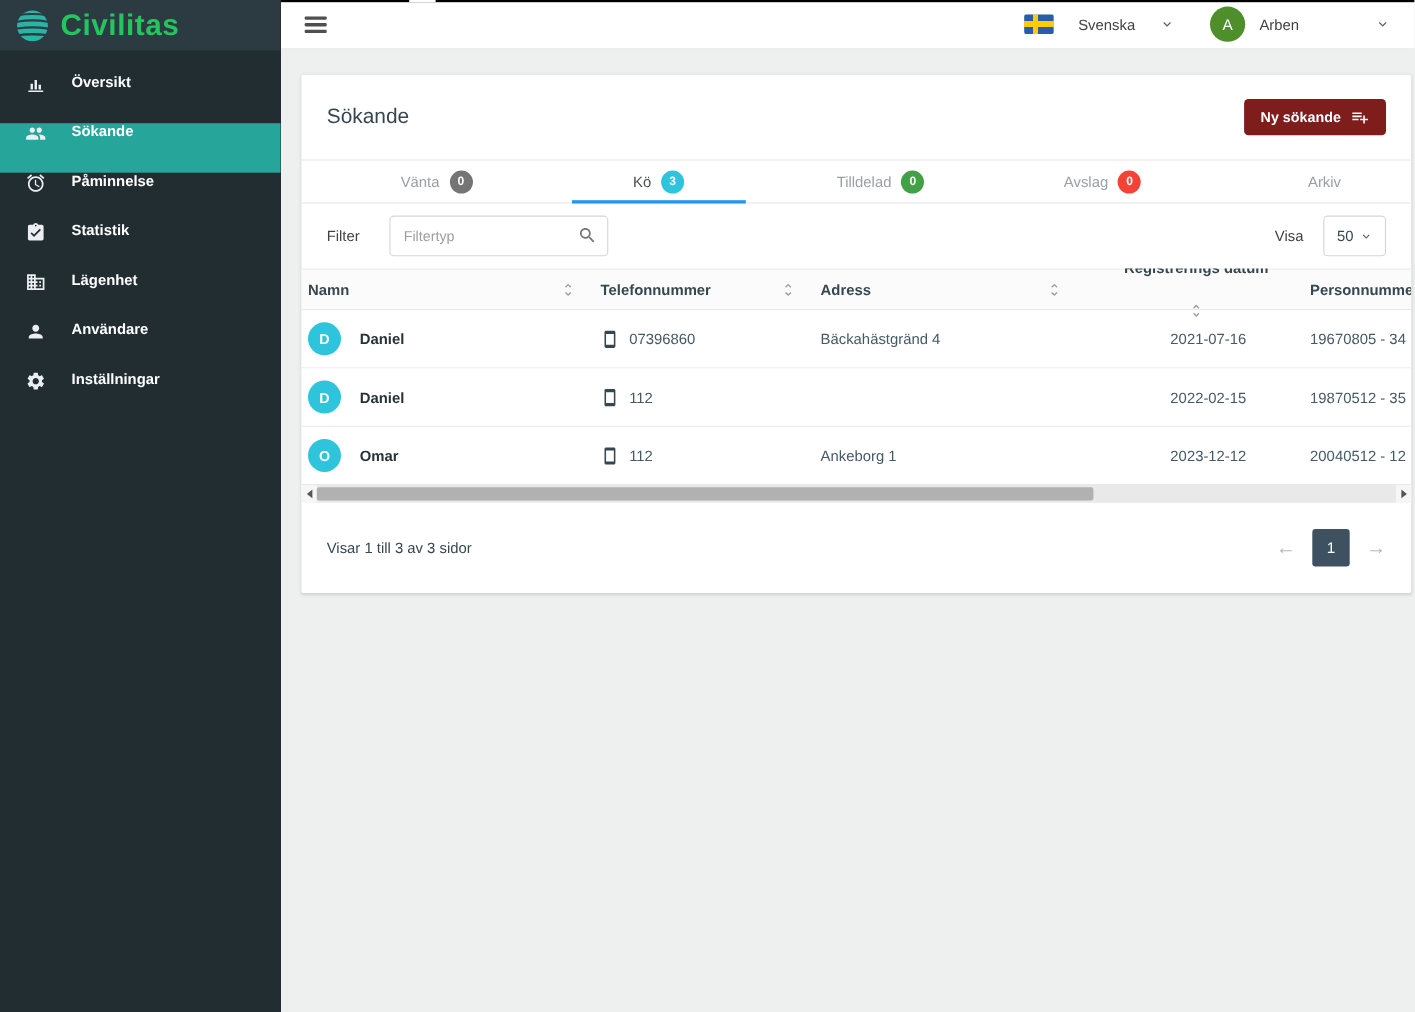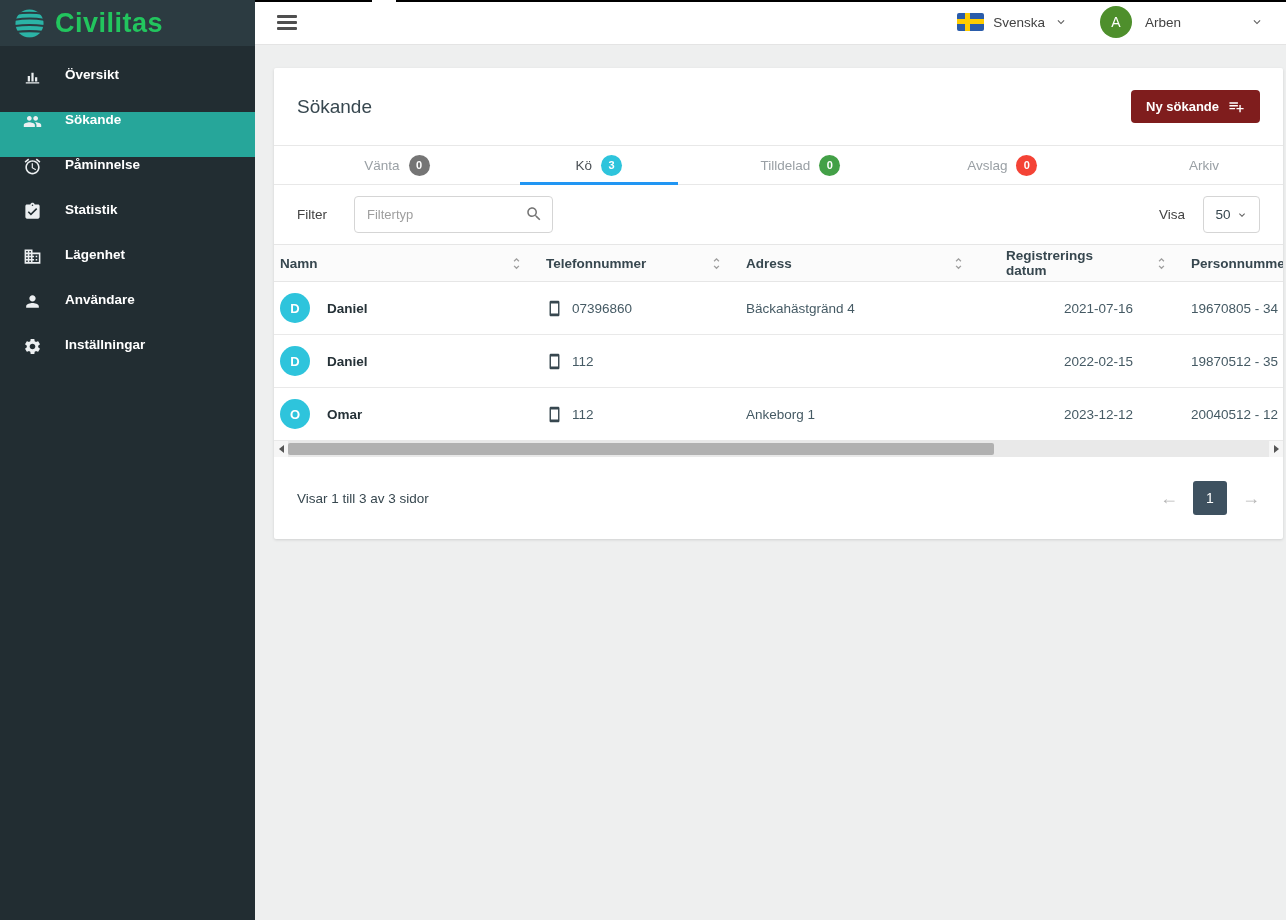--- a/index.html
+++ b/index.html
@@ -25,21 +25,21 @@
 
   .topbar { height:45px; background:#fff; border-bottom:1px solid #e4e4e4; display:flex; align-items:center; padding:0 22px; }
   .hamburger { width:20px; height:15px; display:flex; flex-direction:column; justify-content:space-between; cursor:pointer; }
   .hamburger span { height:3px; background:#4f4f4f; border-radius:1px; }
   .topbar-right { margin-left:auto; display:flex; align-items:center; }
   .flag { width:27px; height:18px; border-radius:2px;
     background:
       linear-gradient(to right, rgba(0,0,0,0) 0 8px, #fecc00 8px 13px, rgba(0,0,0,0) 13px),
       linear-gradient(to bottom, rgba(0,0,0,0) 0 6.5px, #fecc00 6.5px 11.5px, rgba(0,0,0,0) 11.5px),
       #2a5caa; }
-  .lang { display:flex; align-items:center; gap:9px; cursor:pointer; font-size:13.5px; color:#424242; }
+  .lang { display:flex; align-items:center; gap:22px; cursor:pointer; font-size:13.5px; color:#424242; }
   .chev { width:14px; height:14px; color:#616161; }
   .chev svg { width:100%; height:100%; }
   .user { display:flex; align-items:center; gap:13px; margin-left:32px; cursor:pointer; }
   .avatar { width:32px; height:32px; border-radius:50%; color:#fff; font-size:14px;
     display:flex; align-items:center; justify-content:center; }
   .user-name { font-size:13.5px; color:#424242; }
   .user .chev { margin-left:56px; }
 
   
   .content { padding:23px 3px 0 19px; }
@@ -81,21 +81,21 @@
   .trow { display:flex; align-items:center; height:53px; border-bottom:1px solid #e9e9e9;
     font-size:13.5px; color:#455a64; cursor:pointer; background:#fff; }
   .c { flex:none; display:flex; align-items:center; }
   .c1 { width:272px; padding-left:6px; }
   .c2 { width:200px; }
   .c3 { width:260px; }
   .c4 { width:185px; justify-content:center; }
   .c5 { width:227px; }
   .thead .c1, .thead .c2, .thead .c4 { justify-content:space-between; padding-right:22px; }
   .thead .c3 { justify-content:space-between; padding-right:40px; }
-  .thead .c4 { padding-left:0; justify-content:flex-start; gap:24px; }
+  .thead .c4 { padding-left:0; justify-content:flex-start; gap:24px;flex-direction:column; }
   .sort { width:15px; height:15px; color:#9e9e9e; cursor:pointer; flex:none; }
   .sort svg { width:100%; height:100%; }
   .row-avatar { width:30px; height:30px; border-radius:50%; color:#fff; font-size:13px; font-weight:bold;
     display:flex; align-items:center; justify-content:center; margin-right:17px; flex:none; }
   .row-name { font-weight:bold; color:#263238; }
   .phone-ic { width:17px; height:17px; color:#37474f; margin-right:9px; flex:none; }
   .phone-ic svg { width:100%; height:100%; }
 
   
   .hscroll { height:16px; display:flex; align-items:stretch; background:#f6f6f6; }

